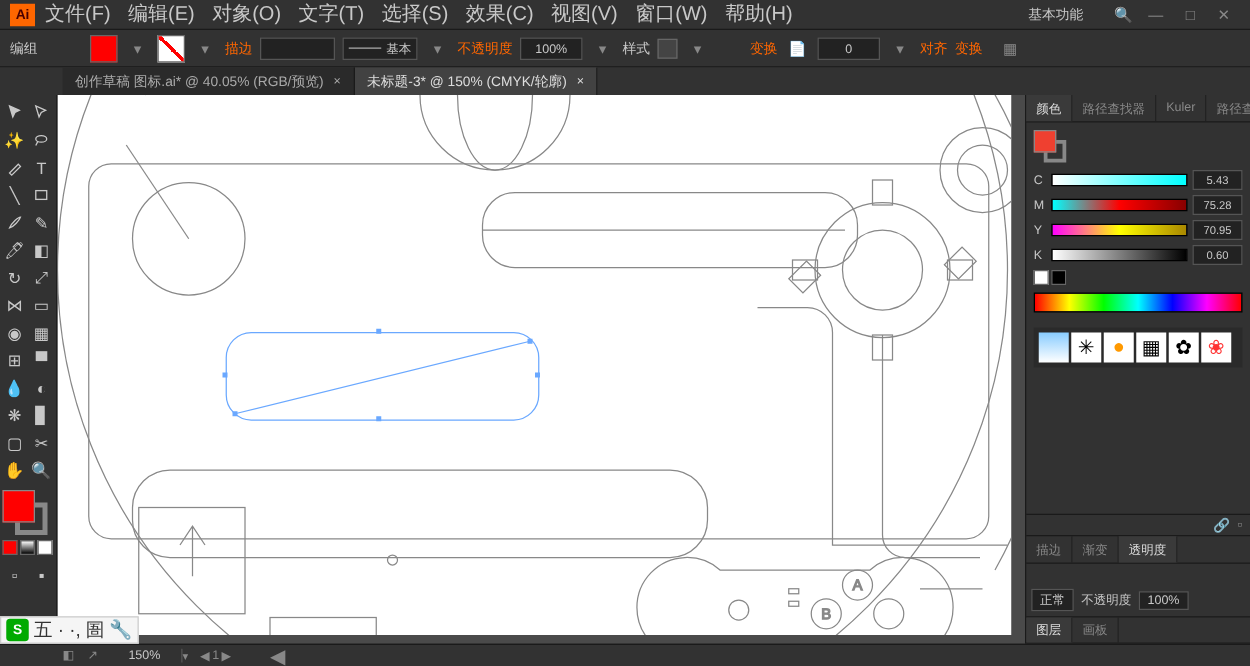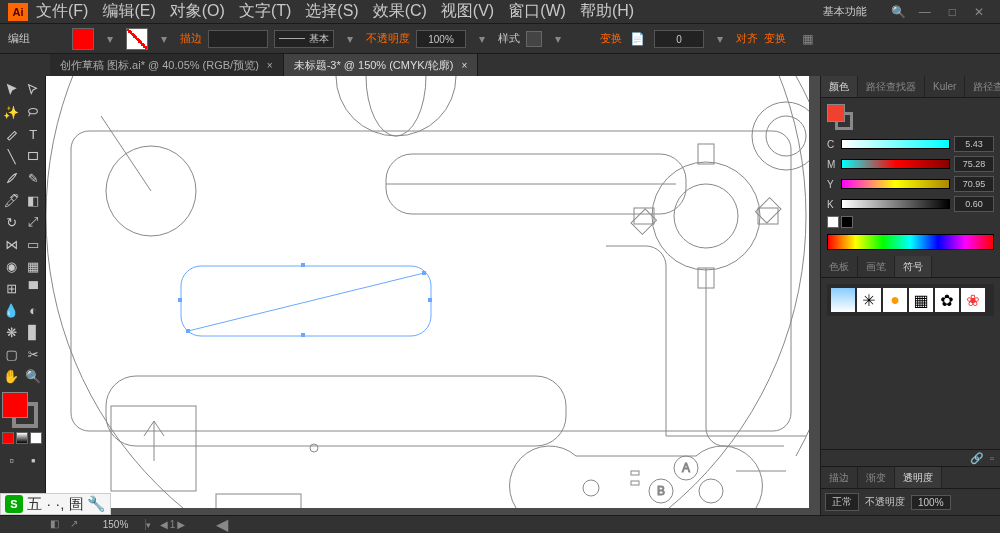--- a/index.html
+++ b/index.html
@@ -65,21 +65,21 @@
 .color-row .value { width: 40px; height: 16px; background: #222; border: 1px solid #555; font-size: 9px; color: #c8c8c8; text-align: center; line-height: 14px; }
 .spectrum { height: 16px; margin-top: 6px; background: linear-gradient(to right, #f00, #ff0, #0f0, #0ff, #00f, #f0f, #f00); border: 1px solid #000; }
 .bw-sw { display: flex; gap: 2px; margin-bottom: 4px; }
 .bw-sw div { width: 12px; height: 12px; border: 1px solid #666; }
 
 
 .symbols-grid { display: flex; flex-wrap: wrap; gap: 2px; background: #2a2a2a; padding: 4px; }
 .symbol { width: 24px; height: 24px; background: #fff; display: flex; align-items: center; justify-content: center; font-size: 16px; }
 
 
-.trans-row { display: flex; align-items: center; gap: 6px; padding: 4px; }
+.trans-row { display: flex; align-items: center; gap: 6px; padding: 4px; margin-top: 16px; }
 .trans-row .label { font-size: 10px; color: #c8c8c8; }
 .trans-row .sel { background: #222; border: 1px solid #555; font-size: 10px; color: #c8c8c8; padding: 1px 6px; }
 .trans-preview { display: flex; gap: 2px; padding: 4px; }
 .trans-preview div { width: 48px; height: 40px; background: #555; }
 
 
 .statusbar { position: absolute; bottom: 0; left: 0; right: 0; height: 18px; background: #323232; border-top: 1px solid #1a1a1a; display: flex; align-items: center; }
 .zoom { width: 60px; font-size: 10px; color: #c8c8c8; text-align: center; border-right: 1px solid #555; }
 .status-txt { flex: 1; text-align: center; font-size: 11px; color: #c8c8c8; }
 .status-icons { display: flex; padding-left: 50px; gap: 4px; }
@@ -365,25 +365,20 @@
           <div class="slider" style="background:linear-gradient(to right,#fff,#000)"></div>
           <div class="value">0.60</div>
         </div>
       <div class="bw-sw">
           <div style="background:#fff"></div>
           <div style="background:#000"></div>
         </div>
       <div class="spectrum"></div>
     </div>
 
-    <div class="panel-tabs">
-      <div class="panel-tab">色板</div>
-      <div class="panel-tab">画笔</div>
-      <div class="panel-tab active">符号</div>
-    </div>
     <div class="panel-body">
       <div class="symbols-grid">
         <div class="symbol" style="background:linear-gradient(#8cf,#fff)"></div>
         <div class="symbol">✳</div>
         <div class="symbol" style="color:#f90">●</div>
         <div class="symbol">▦</div>
         <div class="symbol">✿</div>
         <div class="symbol" style="color:#f33">❀</div>
       </div>
     </div>
@@ -400,20 +395,24 @@
       <div class="panel-tab active">透明度</div>
     </div>
     <div>
       <div class="trans-row">
         <div class="sel">正常</div>
         <div class="label">不透明度</div>
         <div class="sel">100%</div>
       </div>
     </div>
 
+    <div class="panel-tabs" style="border-top:1px solid #1a1a1a">
+      <div class="panel-tab active">图层</div>
+      <div class="panel-tab">画板</div>
+    </div>
   </div>
 </div>
 
 <div class="statusbar">
   <div class="status-icons">
     <div>◧</div>
     <div>↗</div>
   </div>
   <div class="zoom">150%</div>
   <div style="width:10px;color:#888;font-size:9px">▾</div>

